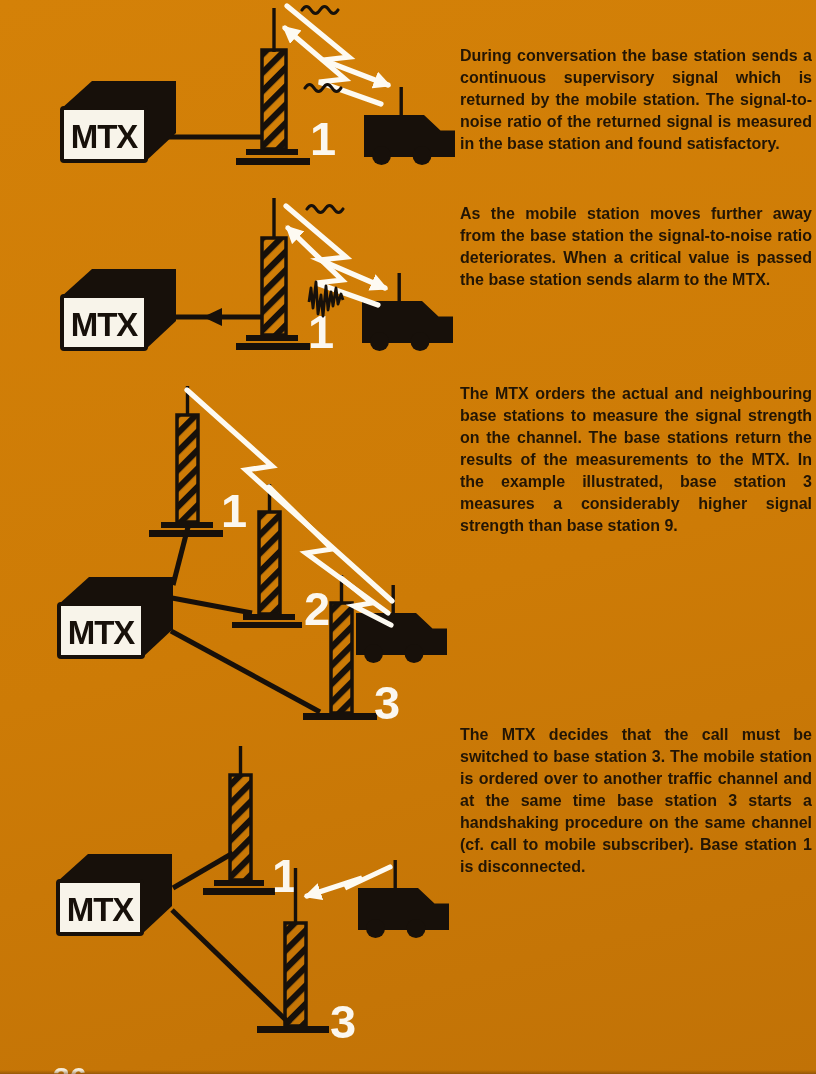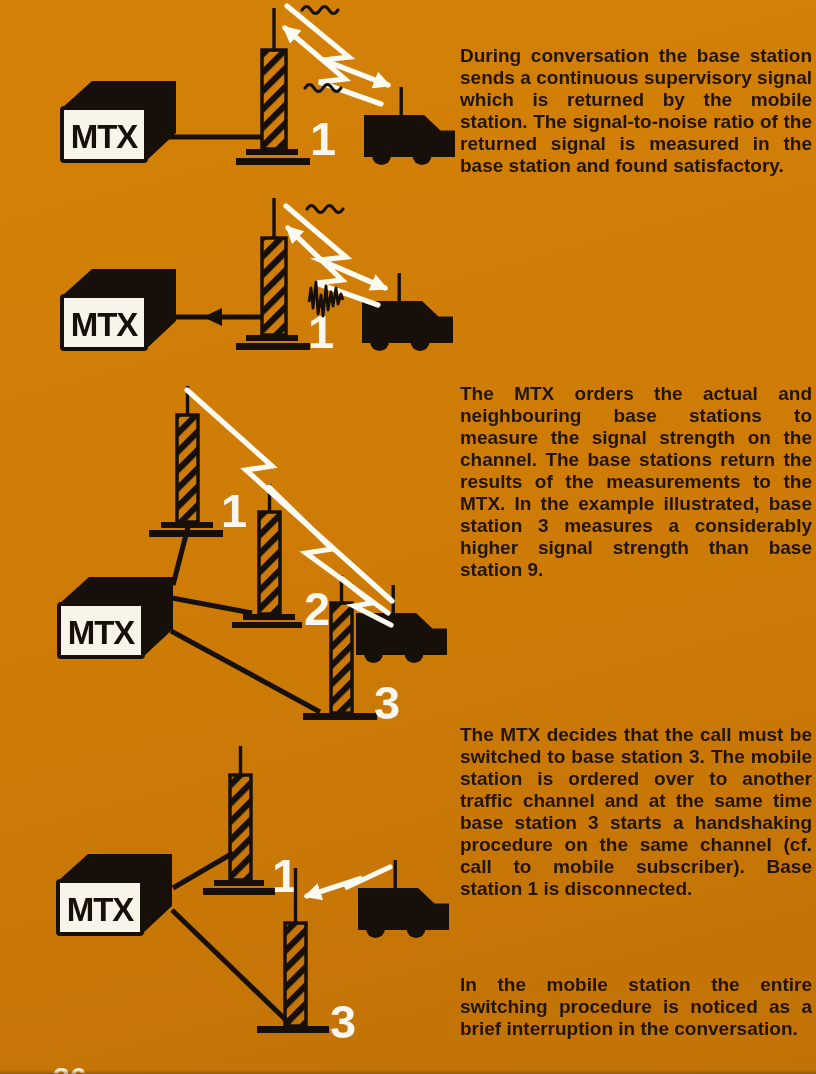--- a/index.html
+++ b/index.html
@@ -21,21 +21,21 @@
   .face{fill:#f8f4ea;stroke:#17100a;stroke-width:4;}
   .mtx-text{font-family:"Liberation Sans",sans-serif;font-weight:700;font-size:33px;
             letter-spacing:-1px;fill:#17100a;text-anchor:middle;}
   .station-num{font-family:"Liberation Sans",sans-serif;font-weight:700;font-size:47px;
                fill:#fbf7ef;text-anchor:middle;}
   .bolt{stroke:#fdfaf2;stroke-width:5.2;fill:none;stroke-linecap:round;stroke-linejoin:miter;}
   .squig{stroke:#17100a;stroke-width:3.2;fill:none;stroke-linecap:round;}
   .noise{stroke:#17100a;stroke-width:2.8;fill:none;stroke-linejoin:round;}
   .para{
     position:absolute;left:460px;width:352px;
-    font-size:19px;line-height:22px;font-weight:700;
+    font-size:16px;line-height:22px;font-weight:700;
     color:#221505;text-align:justify;
   }
   #page-number{
     position:absolute;left:53px;top:1061px;
     font-size:30px;font-weight:700;color:#f5ecd9;
   }
 </style>
 </head>
 <body>
 
@@ -178,18 +178,18 @@
 
       <g class="ink">
         <use href="#truckShape" x="358" y="860"></use>
       </g>
 
       <path class="bolt" d="M390,867 L345,888 L362,878 L307,896" marker-end="url(#arrW)"></path>
     </g>
   </svg>
 
   <div class="para" style="top:45px">During conversation the base station sends a continuous supervisory signal which is returned by the mobile station. The signal-to-noise ratio of the returned signal is measured in the base station and found satisfactory.</div>
+  <div class="para" style="top:203px">As the mobile station moves further away from the base station the signal-to-noise ratio deteriorates. When a critical value is passed the base station sends alarm to the MTX.</div>
   <div class="para" style="top:383px">The MTX orders the actual and neighbouring base stations to measure the signal strength on the channel. The base stations return the results of the measurements to the MTX. In the example illustrated, base station 3 measures a considerably higher signal strength than base station 9.</div>
   <div class="para" style="top:724px">The MTX decides that the call must be switched to base station 3. The mobile station is ordered over to another traffic channel and at the same time base station 3 starts a handshaking procedure on the same channel (cf. call to mobile subscriber). Base station 1 is disconnected.</div>
-  <div class="para" style="top:974px">In the mobile station the entire switching procedure is noticed as a brief interruption in the conversation.</div>
 
   <div id="page-number">36</div>
 </div>
 
 </body></html>

